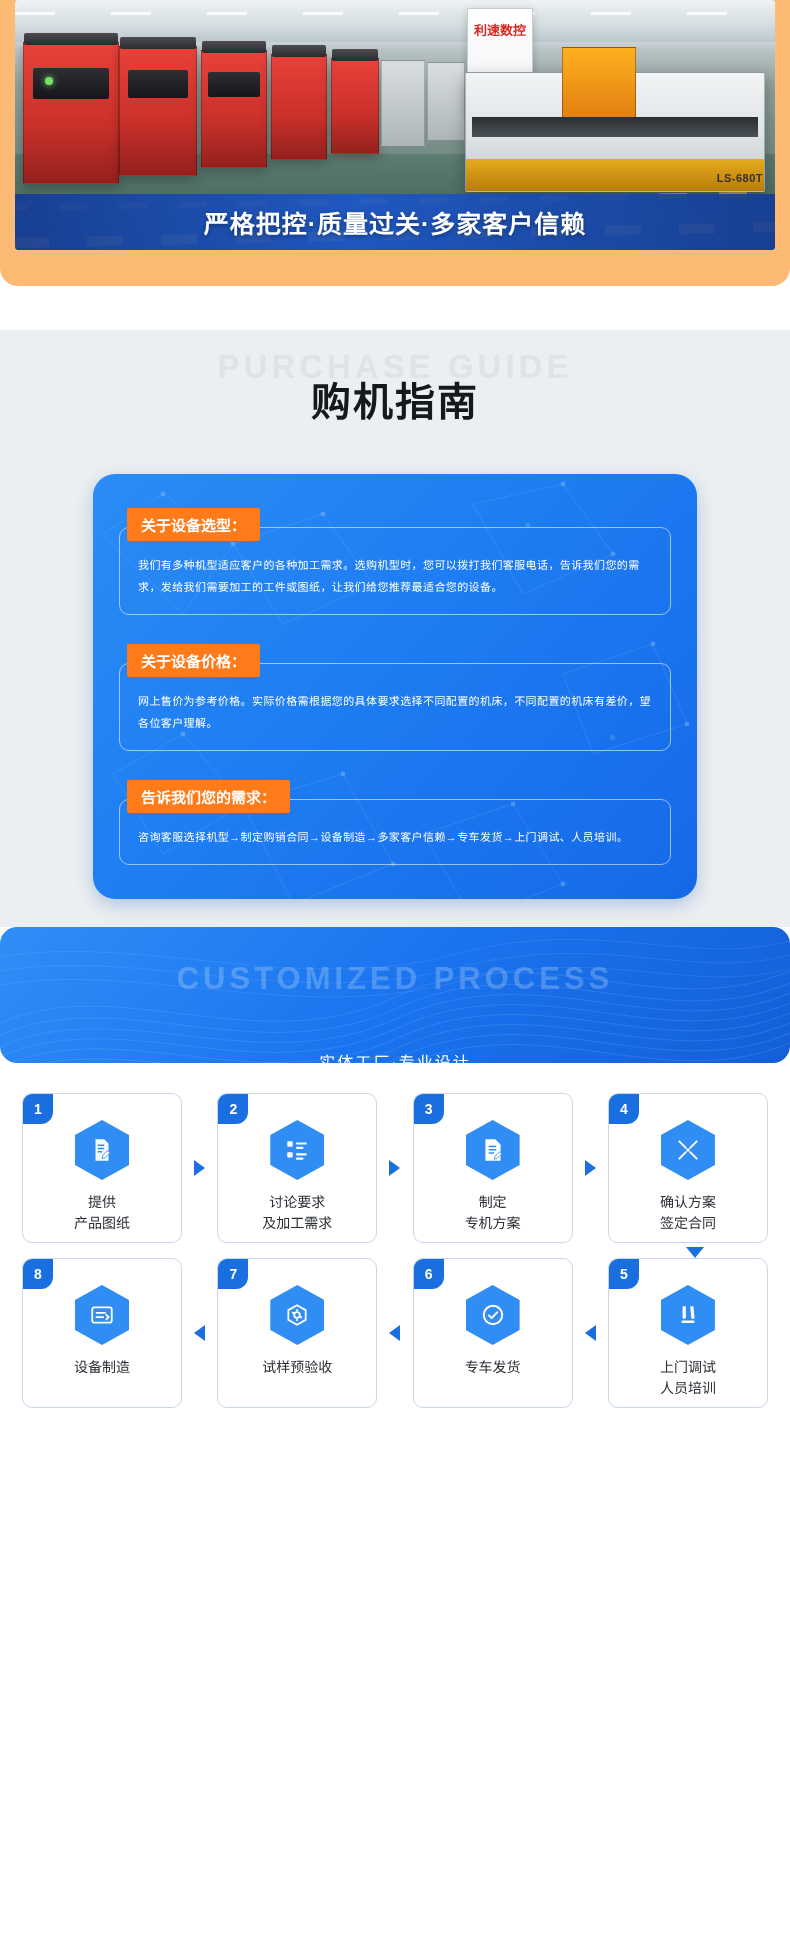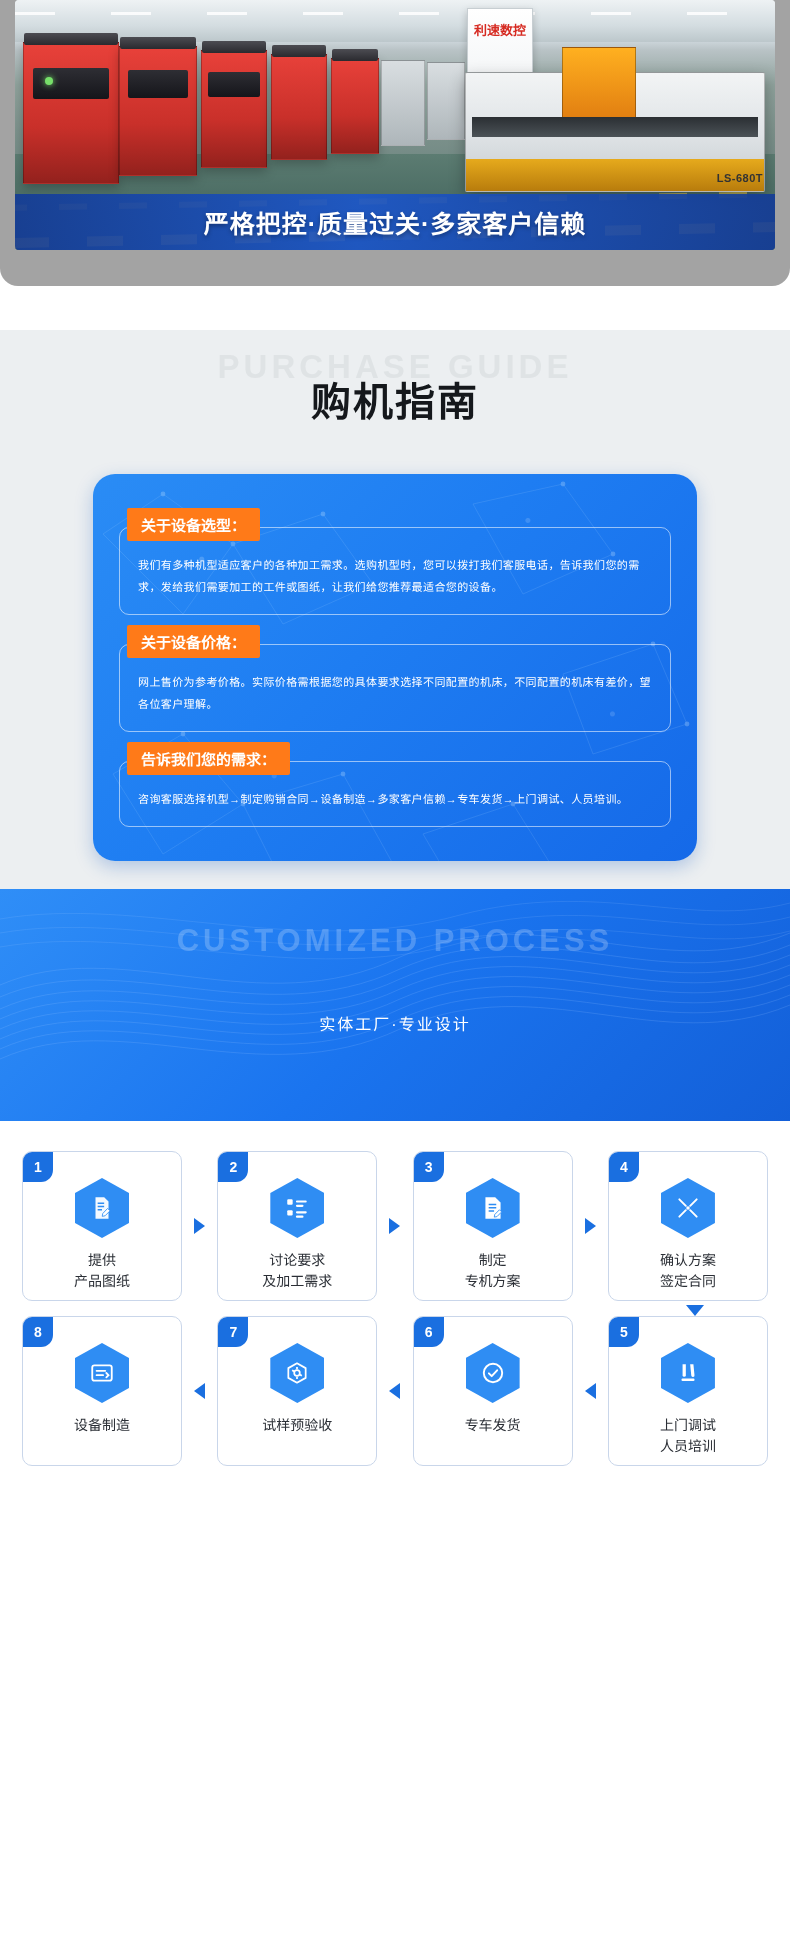--- a/index.html
+++ b/index.html
@@ -5,21 +5,21 @@
   * { box-sizing: border-box; margin: 0; padding: 0; }
   html, body {
     width: 790px;
     font-family: "Liberation Sans", "DejaVu Sans", sans-serif;
     background: #ffffff;
   }
   body { width: 790px; }
 
   
   .photo-card {
-    background: #a3a3a3;
+    background: #fdba74;
     padding: 0 0 36px 0;
     border-radius: 0 0 18px 18px;
   }
   .photo-wrap {
     position: relative;
     width: 760px;
     margin: 0 auto;
     height: 250px;
     overflow: hidden;
     border-radius: 4px;
@@ -157,21 +157,21 @@
       radial-gradient(circle at 30% 78%, rgba(255,255,255,.12) 0 2px, transparent 3px),
       linear-gradient(135deg,#2a8cf5 0%, #1e7df2 45%, #1569e8 100%);
     border-radius: 22px;
     padding: 34px 26px 34px 26px;
     box-shadow: 0 6px 18px rgba(20,90,190,.28);
     overflow: hidden;
   }
   .net-deco {
     position:absolute; inset:0; pointer-events:none; opacity:.35;
   }
-  .guide-item { position: relative; margin-bottom: 10px; }
+  .guide-item { position: relative; margin-bottom: 29px; }
   .guide-item:last-child { margin-bottom: 0; }
   .guide-item .hd {
     display:inline-block;
     background:#ff7a18;
     color:#ffffff;
     font: 700 15px "Liberation Sans", sans-serif;
     padding: 6px 14px 6px 14px;
     border-radius: 2px;
     position: relative;
     z-index: 2;
@@ -184,23 +184,24 @@
     padding: 26px 18px 16px 18px;
     color:#ffffff;
     font-size: 11px;
     line-height: 2.0;
     letter-spacing: .4px;
   }
 
   
   .proc-banner {
     position: relative;
-    height: 232px;
+    height: 136px;
     background: linear-gradient(135deg,#2f8ef7 0%, #1a74ef 50%, #135fd8 100%);
     overflow: hidden;
+    border-radius: 17px;
   }
   .wave { position:absolute; inset:0; opacity:.5; }
   .proc-ghost {
     position:absolute; left:0; right:0; top: 34px; text-align:center;
     font: 700 31px "Liberation Sans", sans-serif;
     color: rgba(255,255,255,.22); letter-spacing: 4px;
   }
   .proc-cn {
     position:absolute; left:0; right:0; top: 50px; text-align:center;
     font: 700 40px "Liberation Sans", sans-serif;

